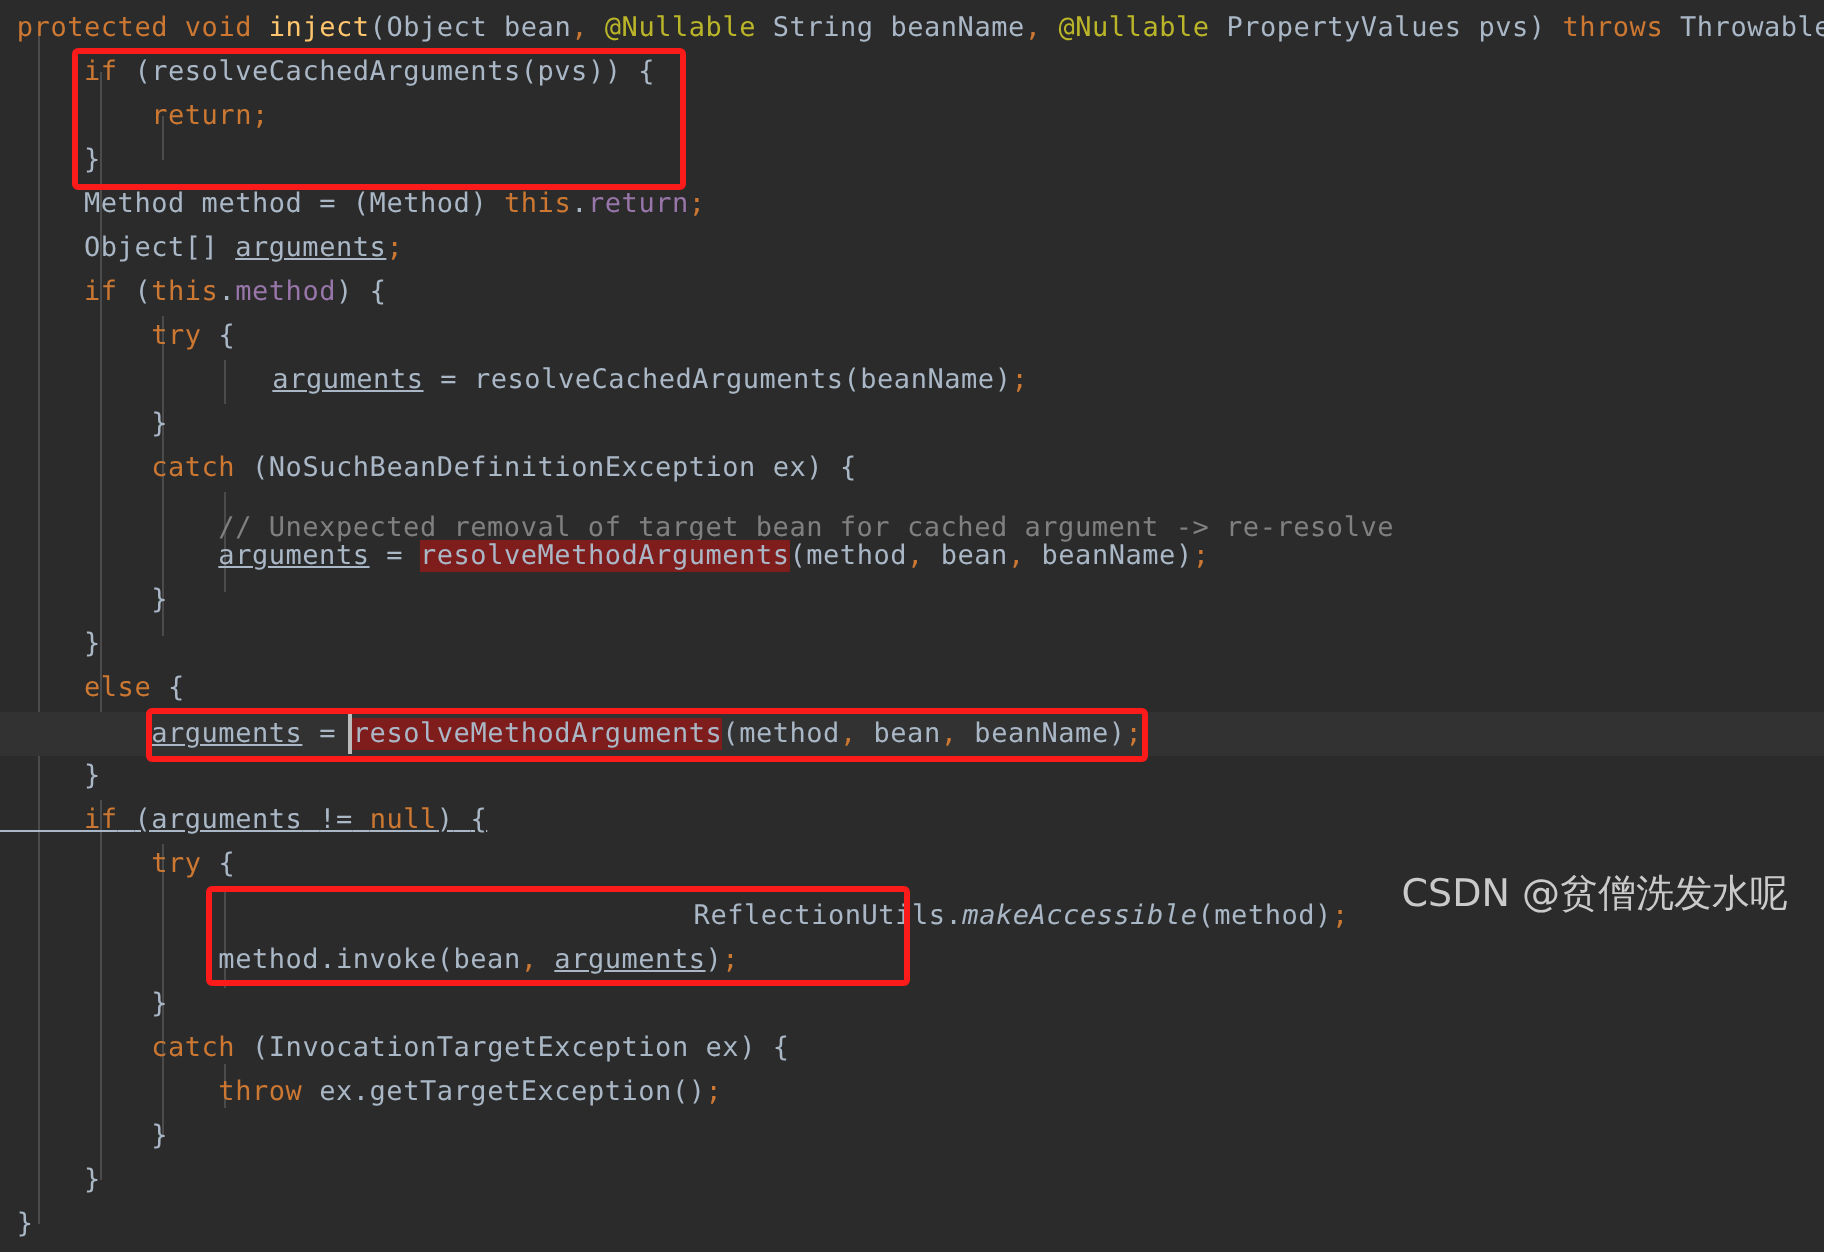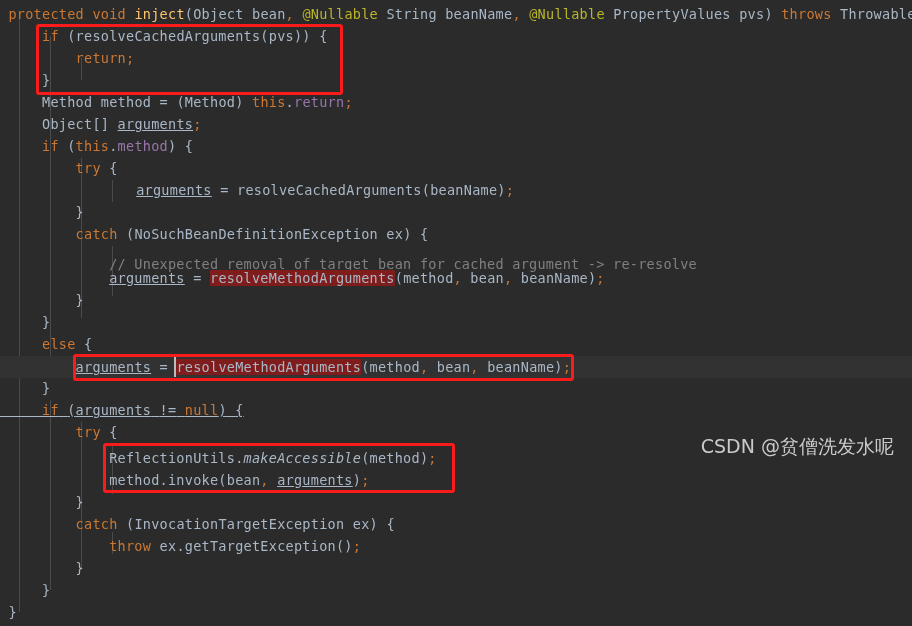--- a/index.html
+++ b/index.html
@@ -132,21 +132,21 @@
   <div class="line" style="top:333px;"><span class="pad">     </span><span class="kw">else</span> <span class="punct">{</span></div>
 
   <div class="line" style="top:356px;"><span class="pad">         </span><span class="ident ul">arguments</span> <span class="punct">=</span> <span class="ident hl-find">resolveMethodArguments</span><span class="punct">(</span><span class="ident">method</span><span class="comma">,</span> <span class="ident">bean</span><span class="comma">,</span> <span class="ident">beanName</span><span class="punct">)</span><span class="semi">;</span></div>
 
   <div class="line" style="top:377px;"><span class="pad">     </span><span class="punct">}</span></div>
 
   <div class="line" style="top:399px;text-decoration:underline;"><span class="pad">     </span><span class="kw">if</span> <span class="punct">(</span><span class="ident ul">arguments</span> <span class="punct">!=</span> <span class="kw">null</span><span class="punct">)</span> <span class="punct">{</span></div>
 
   <div class="line" style="top:421px;"><span class="pad">         </span><span class="kw">try</span> <span class="punct">{</span></div>
 
-  <div class="line" style="top:447px;"><span class="pad">             </span><span class="type">ReflectionUtils</span><span class="punct">.</span><span class="ident ital">makeAccessible</span><span class="punct">(</span><span class="ident">method</span><span class="punct">)</span><span class="semi">;</span></div>
+  <div class="line" style="top:447px;text-align:center;"><span class="pad">             </span><span class="type">ReflectionUtils</span><span class="punct">.</span><span class="ident ital">makeAccessible</span><span class="punct">(</span><span class="ident">method</span><span class="punct">)</span><span class="semi">;</span></div>
 
   <div class="line" style="top:469px;"><span class="pad">             </span><span class="ident">method</span><span class="punct">.</span><span class="ident">invoke</span><span class="punct">(</span><span class="ident">bean</span><span class="comma">,</span> <span class="ident ul">arguments</span><span class="punct">)</span><span class="semi">;</span></div>
 
   <div class="line" style="top:491px;"><span class="pad">         </span><span class="punct">}</span></div>
 
   <div class="line" style="top:513px;"><span class="pad">         </span><span class="kw">catch</span> <span class="punct">(</span><span class="type">InvocationTargetException</span> <span class="ident">ex</span><span class="punct">)</span> <span class="punct">{</span></div>
 
   <div class="line" style="top:535px;"><span class="pad">             </span><span class="kw">throw</span> <span class="ident">ex</span><span class="punct">.</span><span class="ident">getTargetException</span><span class="punct">()</span><span class="semi">;</span></div>
 
   <div class="line" style="top:557px;"><span class="pad">         </span><span class="punct">}</span></div>

